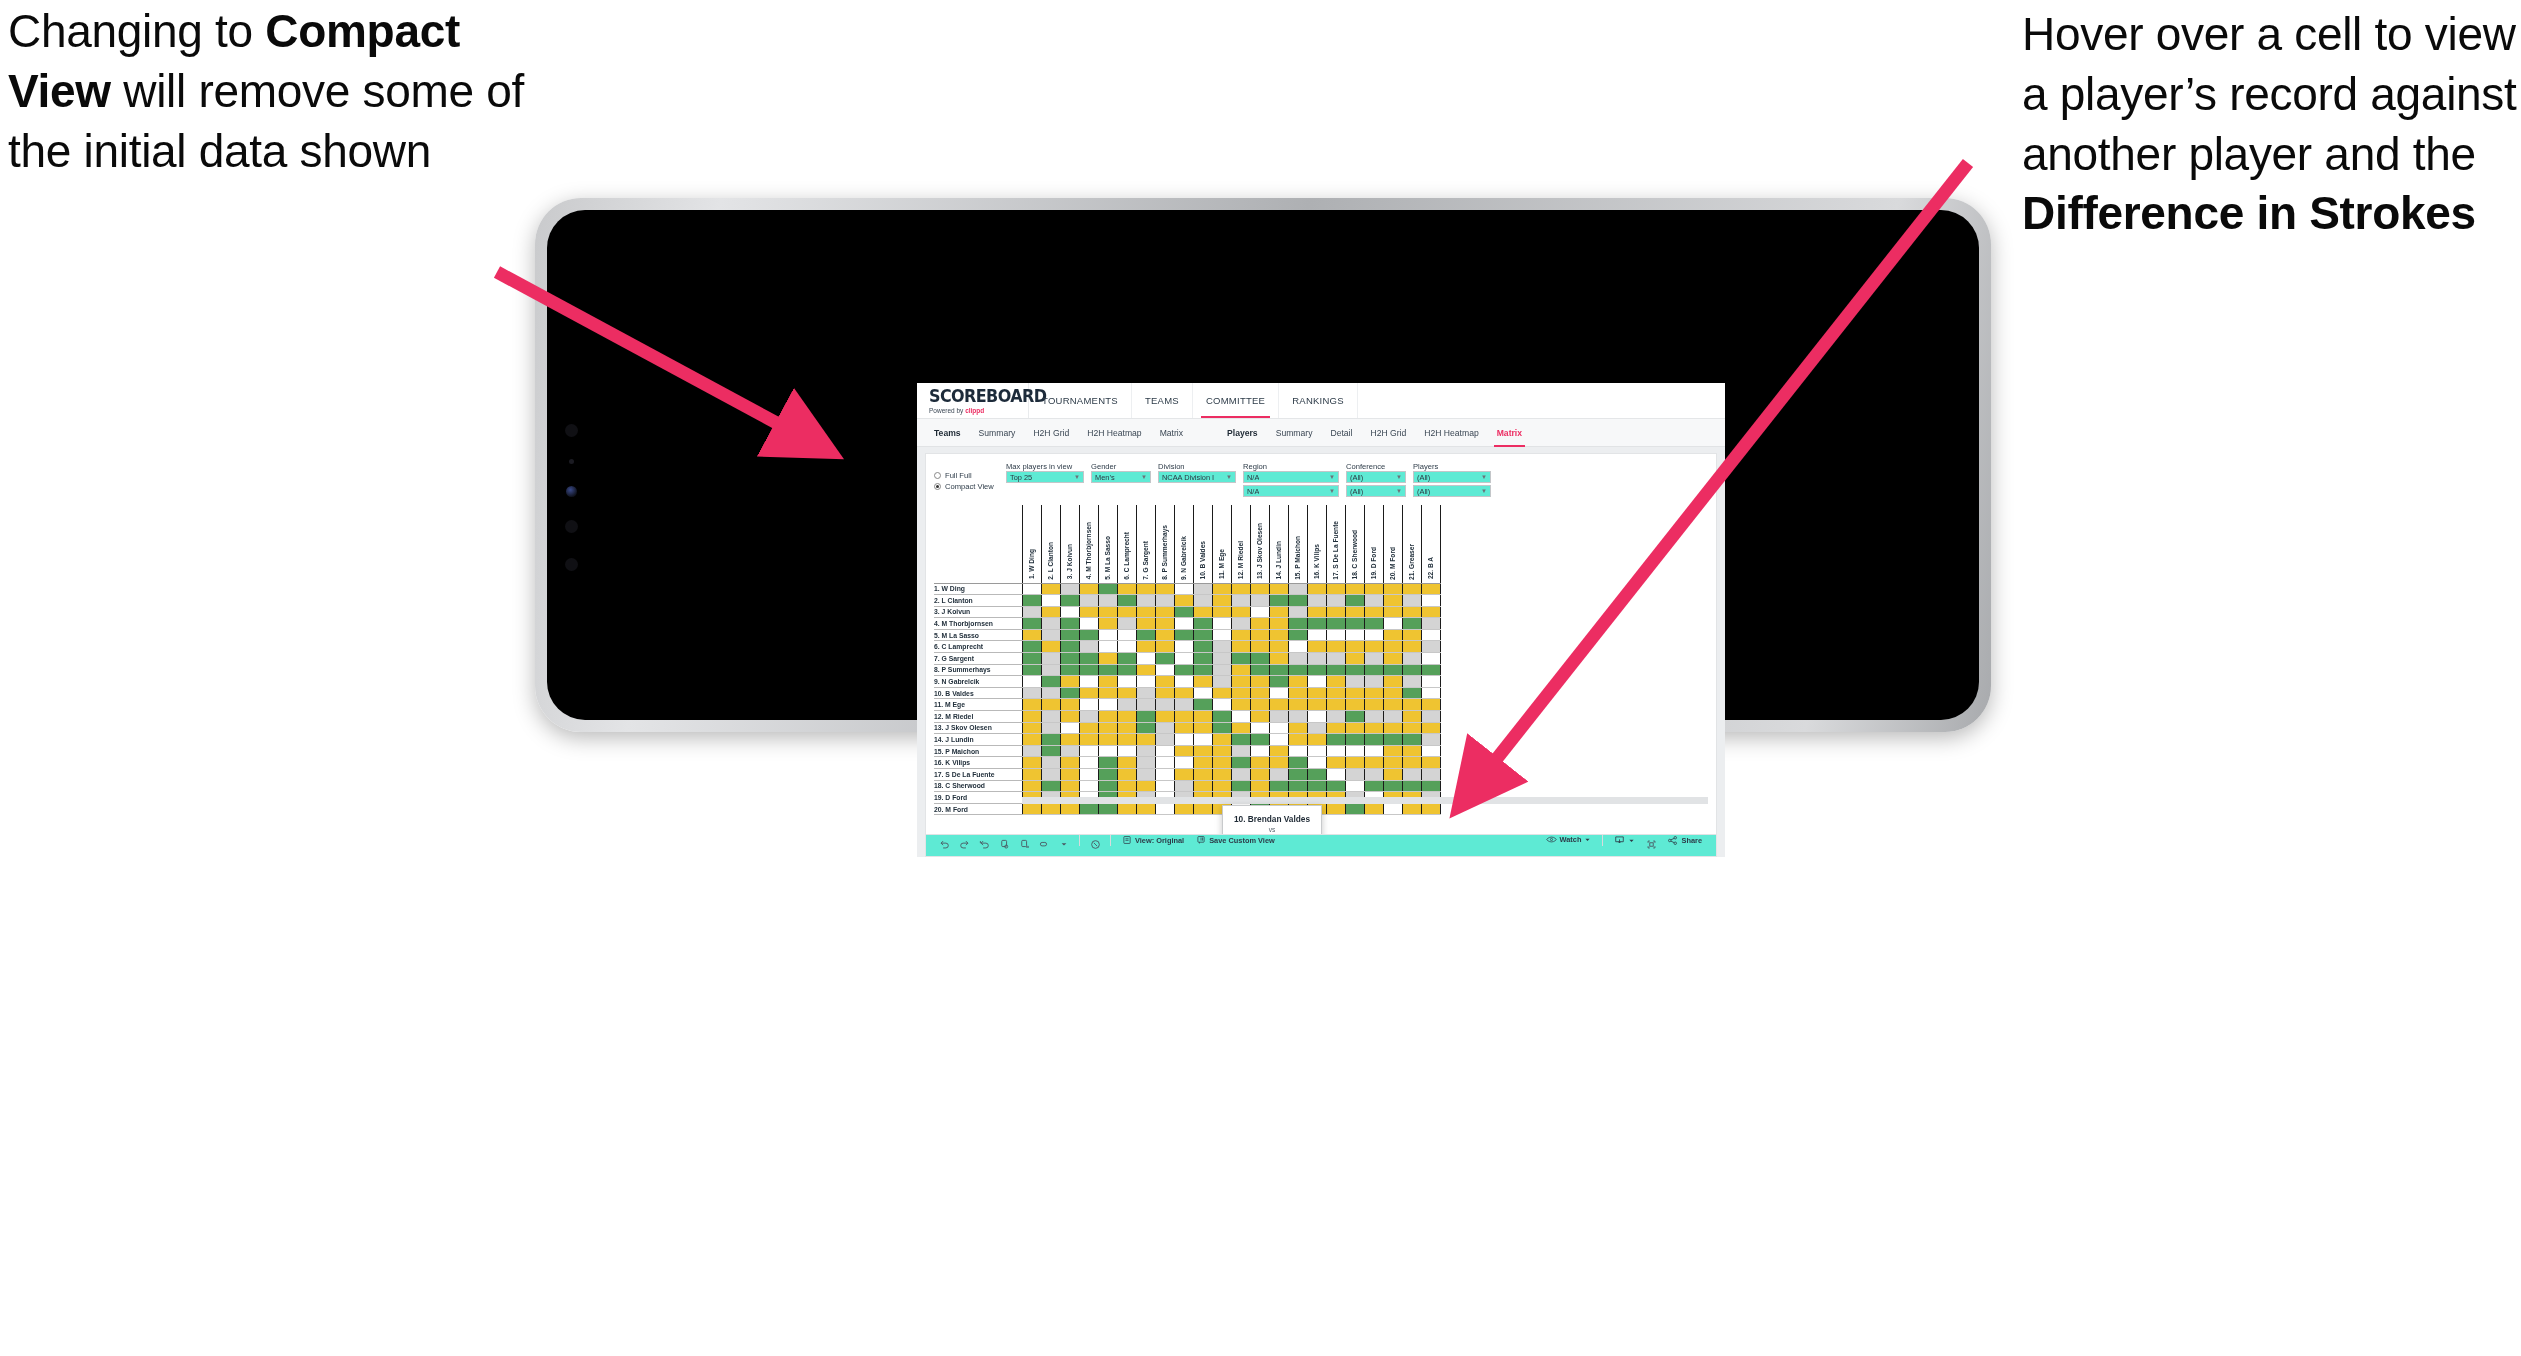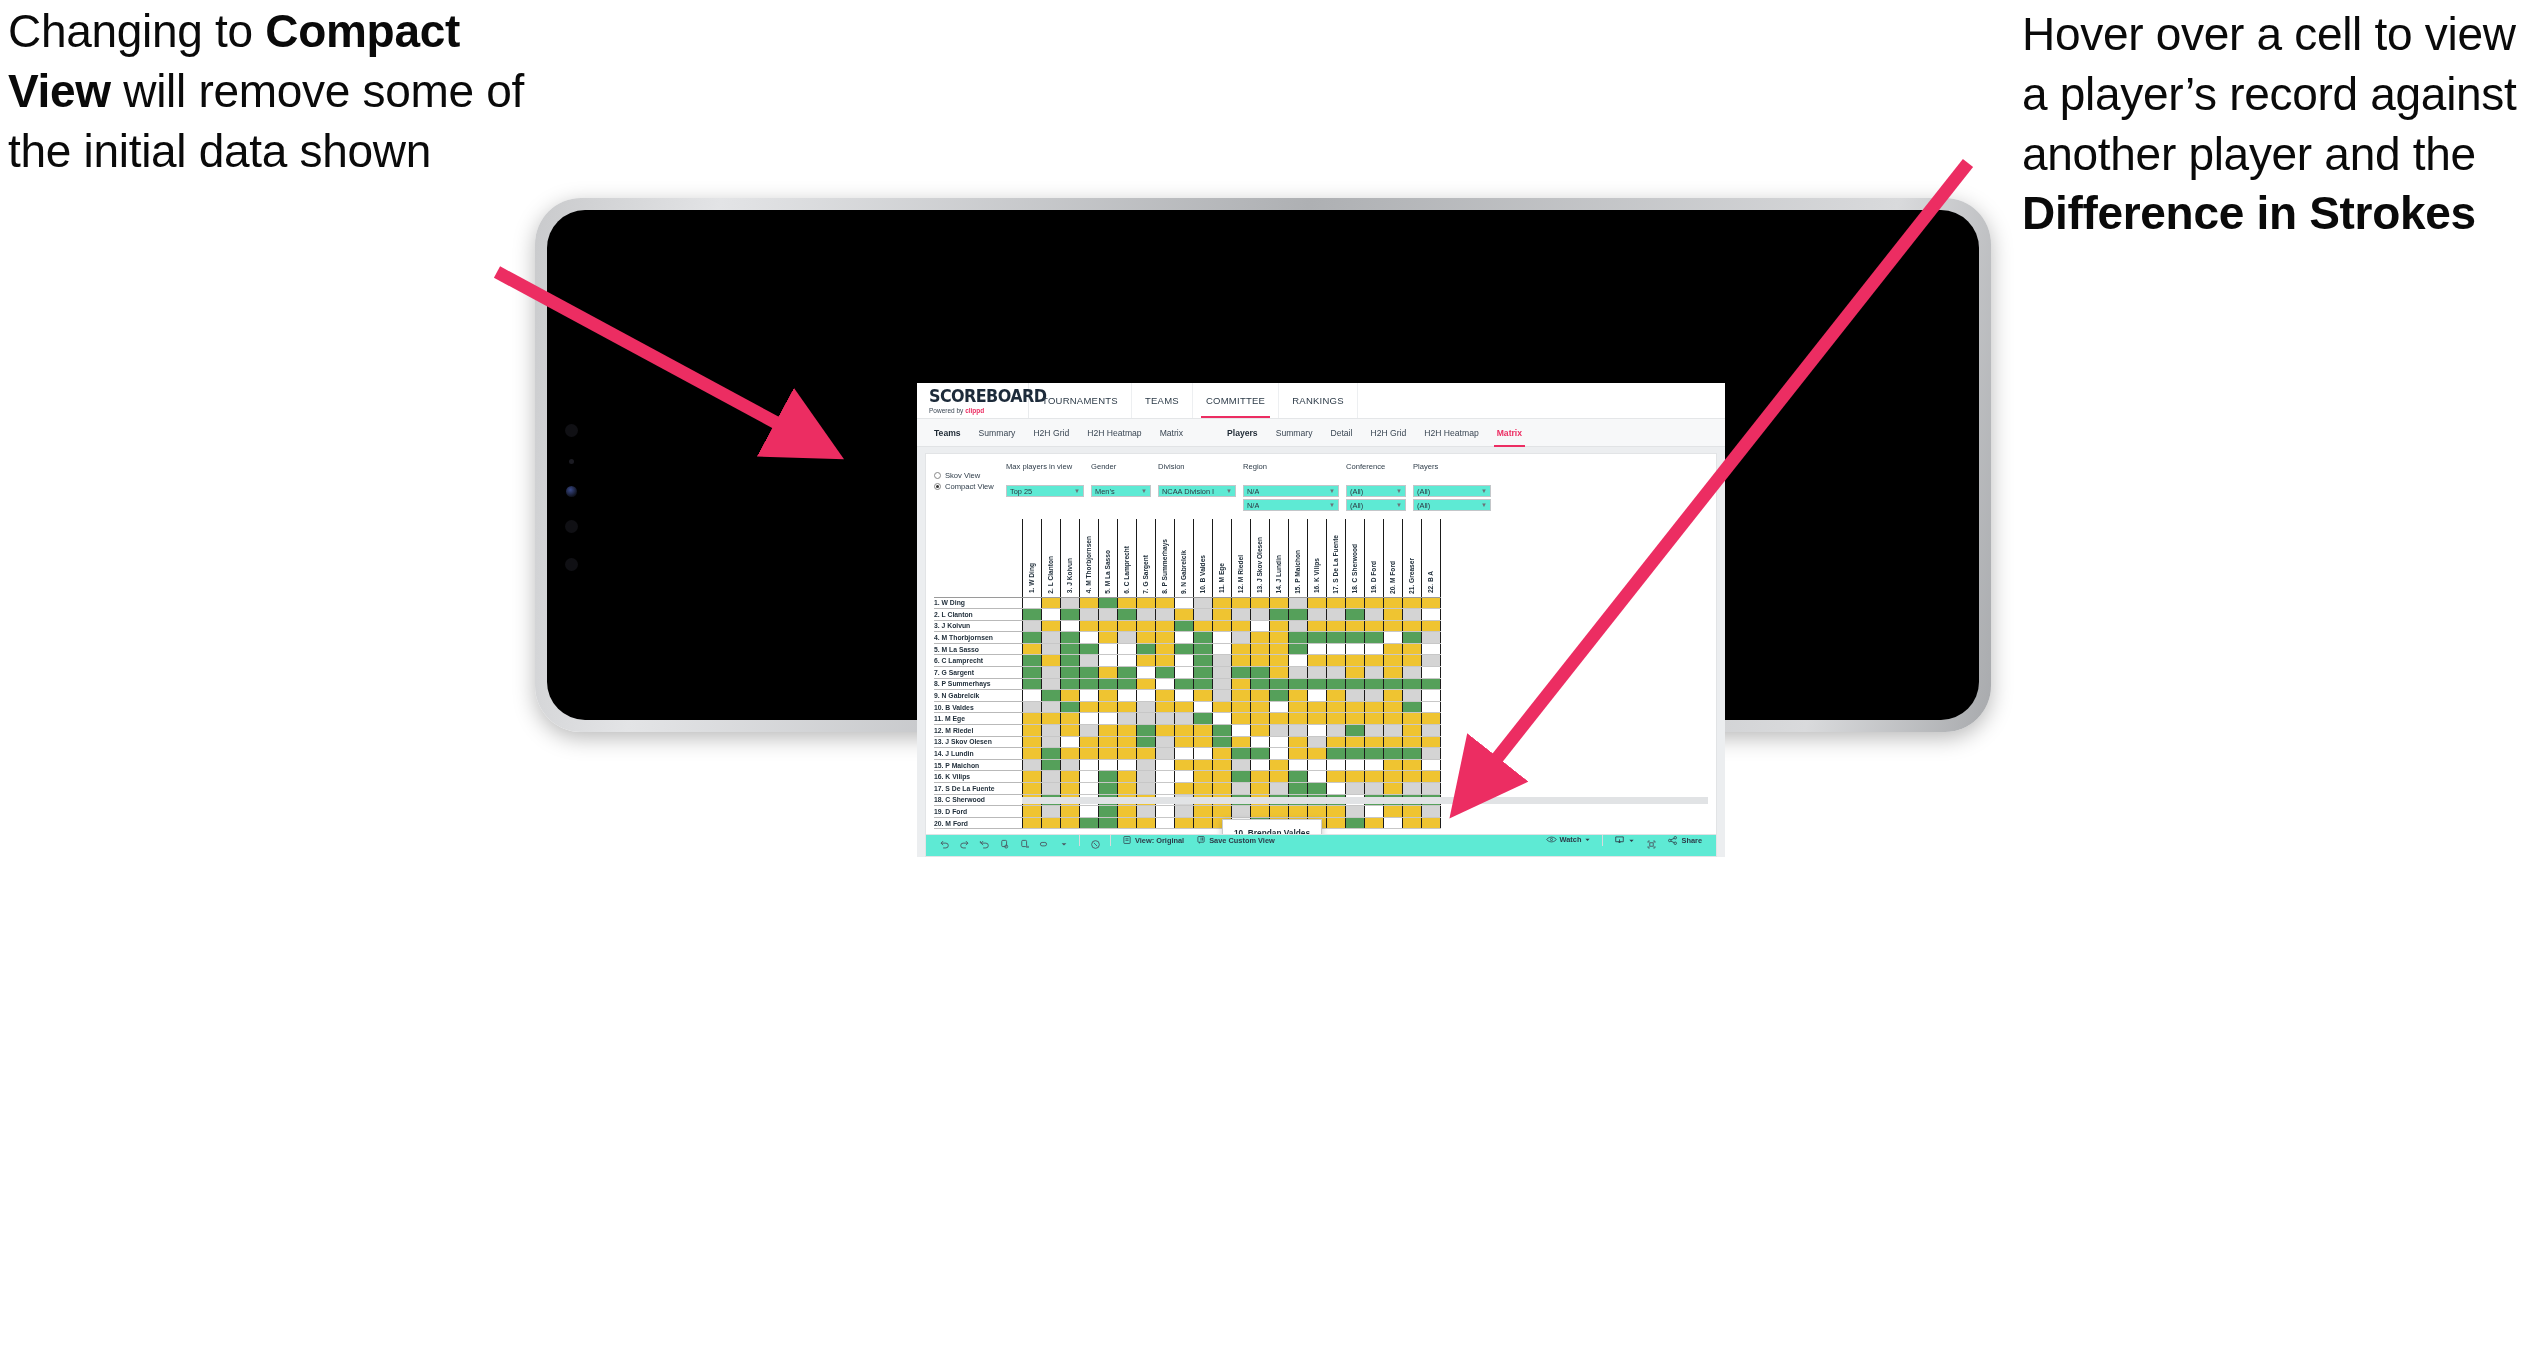--- a/index.html
+++ b/index.html
@@ -131,21 +131,21 @@
   .radio.on::after { content:""; width:3px; height:3px; border-radius:50%; background:#333; }
   .radio-lbl { font-size: 7.6px; color: #2d3b48; white-space: nowrap; }
 
   .fgroup { margin-right: 7px; }
   .fgroup.w1 { width: 78px; }
   .fgroup.w2 { width: 60px; }
   .fgroup.w3 { width: 78px; }
   .fgroup.w4 { width: 96px; }
   .fgroup.w5 { width: 60px; }
   .fgroup.w6 { width: 78px; }
-  .flabel { font-size: 7.6px; color: #2d3b48; margin-bottom: 14px; white-space: nowrap; }
+  .flabel { font-size: 7.6px; color: #2d3b48; margin-bottom: 0; white-space: nowrap; }
   .fsel {
     height: 12px; border: 1px solid #c3c6c9; background: #5eead4;
     display: flex; align-items: center; justify-content: space-between;
     padding: 0 3px; margin-bottom: 2px;
   }
   .fsel-val { font-size: 7.4px; color: #2b3742; white-space: nowrap;
               overflow: hidden; text-overflow: clip; }
   .caret { font-size: 6px; color: #6b7278; line-height: 1; }
 
   
@@ -290,21 +290,21 @@
       </div>
     </div>
 
     <div class="sheet">
       <div class="card">
 
         <div class="filters">
           <div class="radio-col">
             <div class="radio-row">
               <span class="radio"></span>
-              <span class="radio-lbl">Skov View</span>
+              <span class="radio-lbl">Full Full</span>
             </div>
             <div class="radio-row">
               <span class="radio on"></span>
               <span class="radio-lbl">Compact View</span>
             </div>
           </div>
 
           <div class="fgroup w1">
             <div class="flabel">Max players in view</div>
             <div class="fsel">

